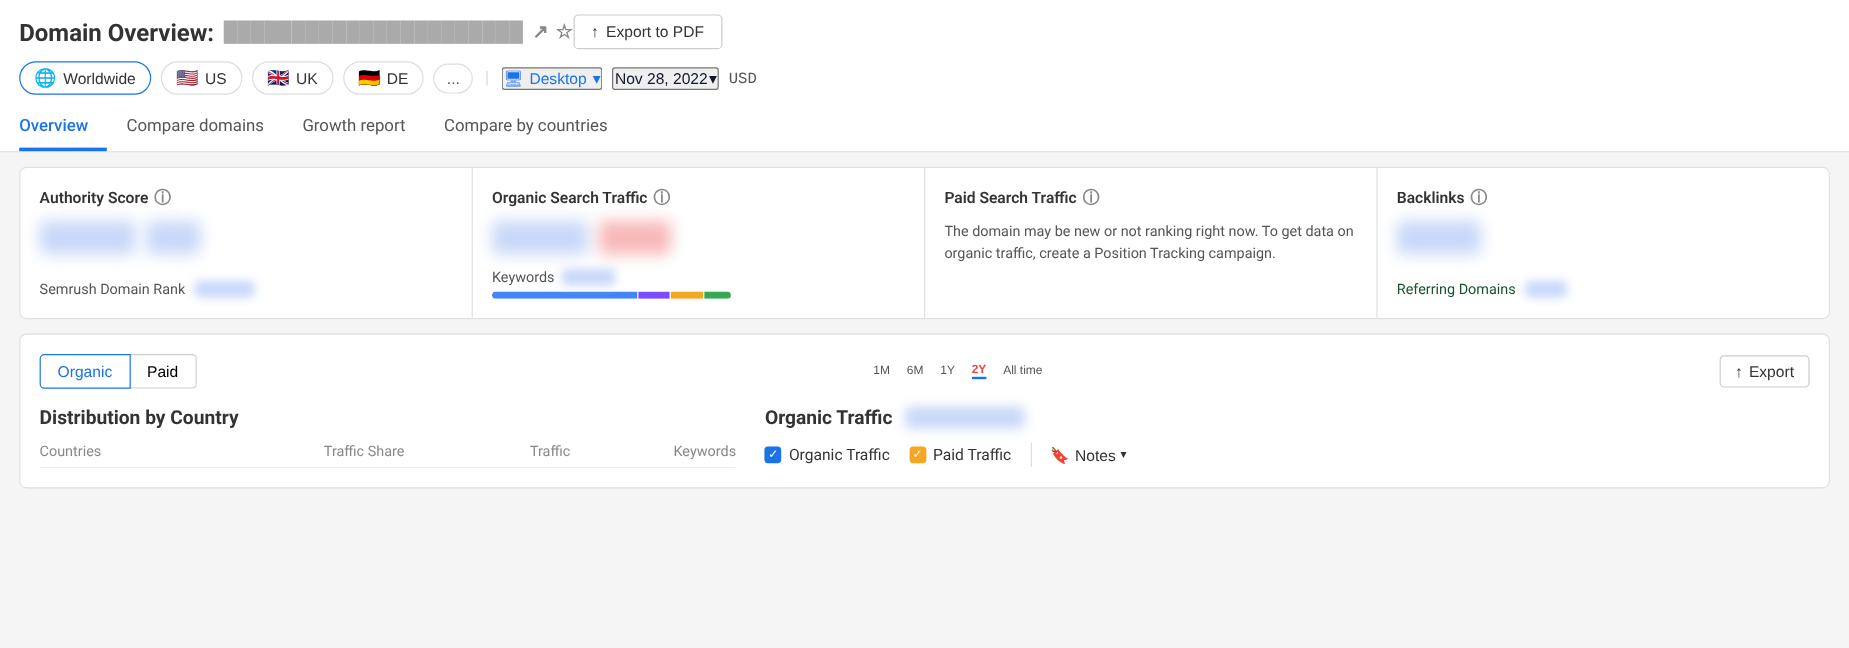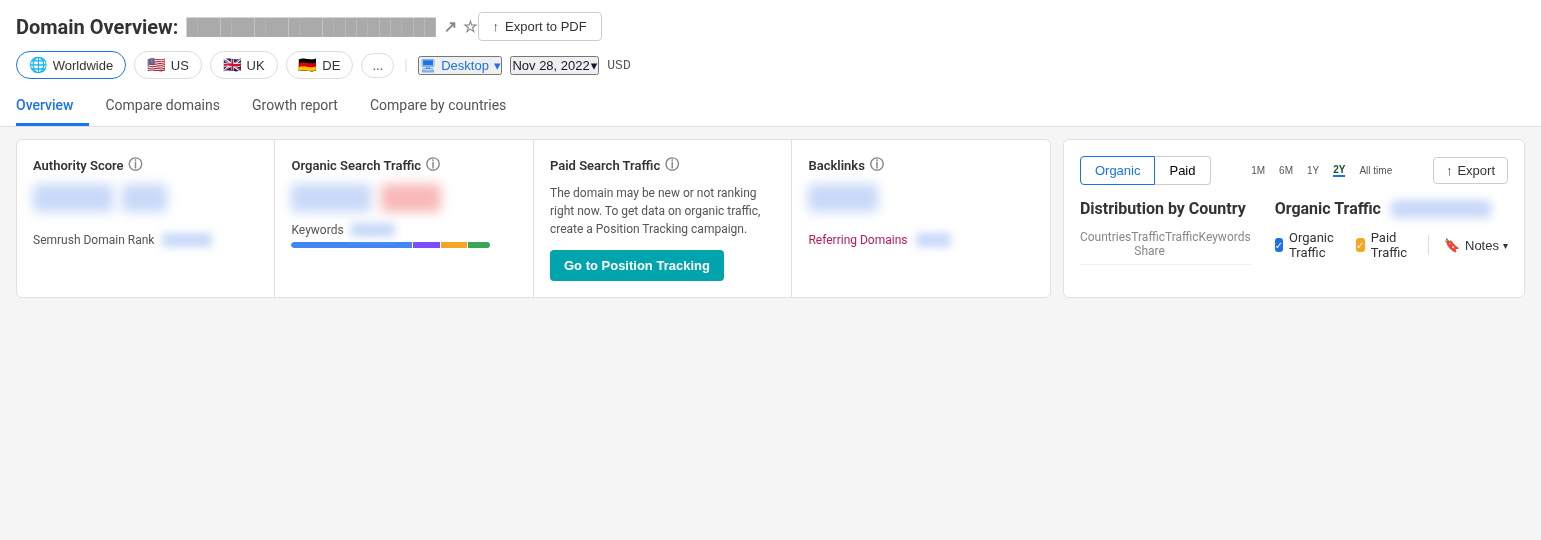--- a/index.html
+++ b/index.html
@@ -24,21 +24,21 @@
     .divider-v { color: #ddd; margin: 0 2px; }
     .device-btn { display: flex; align-items: center; gap: 5px; color: #1a73e8; cursor: pointer; font-size: 13px; }
     .date-btn { display: flex; align-items: center; gap: 1px; color: #0f172a; cursor: pointer; font-size: 13px; }
     .currency { font-size: 13px; color: #555; font-family: Liberation Mono, monospace; }
 
     .nav-tabs { display: flex; gap: 0; }
     .nav-tab { padding: 8px 16px 10px; cursor: pointer; font-size: 14px; color: #555; border-bottom: 3px solid transparent; white-space: nowrap; }
     .nav-tab.active { color: #1a73e8; border-bottom-color: #1a73e8; font-weight: 500; }
     .nav-tab:first-child { padding-left: 0; }
 
-    .main { padding: 12px 16px; display: flex; gap: 12px; }
+    .main { padding: 12px 16px; display: flex; flex-direction: column; gap: 12px; }
 
     .cards-row { display: flex; gap: 0; background: #fff; border: 1px solid #e0e0e0; border-radius: 6px; overflow: hidden; }
     .card { flex: 1; padding: 16px; border-right: 1px solid #e0e0e0; }
     .card:last-child { border-right: none; }
     .card-title { font-size: 13px; font-weight: 600; color: #333; display: flex; align-items: center; gap: 5px; margin-bottom: 10px; }
     .card-title .info-icon { color: #888; font-size: 14px; cursor: pointer; }
 
     .blurred { background: #c8d8f8; border-radius: 4px; display: inline-block; height: 28px; width: 80px; filter: blur(6px); }
     .blurred-pink { background: #f8b8b8; border-radius: 4px; display: inline-block; height: 28px; width: 60px; filter: blur(6px); margin-left: 6px; }
     .blurred-backlinks { background: #c8d8f8; border-radius: 4px; display: inline-block; height: 28px; width: 70px; filter: blur(6px); }
@@ -48,33 +48,33 @@
 
     .semrush-rank { display: flex; align-items: center; gap: 8px; margin-top: 18px; font-size: 12px; color: #555; }
     .keywords-row { margin-top: 8px; }
     .keywords-label { font-size: 12px; color: #555; margin-bottom: 5px; display: flex; align-items: center; gap: 6px; }
     .keywords-bar { display: flex; height: 6px; border-radius: 3px; overflow: hidden; width: 220px; gap: 1px; margin-top: 4px; }
     .kw-seg { height: 6px; }
 
     .paid-msg { font-size: 12px; color: #555; line-height: 1.5; margin-bottom: 12px; }
     .position-btn { background: #00a4ac; color: #fff; border: none; border-radius: 4px; padding: 8px 14px; cursor: pointer; font-size: 13px; font-weight: 600; }
 
-    .referring-row { display: flex; align-items: center; gap: 8px; margin-top: 18px; font-size: 12px; color: #be185d; }
+    .referring-row { display: flex; align-items: center; gap: 8px; margin-top: 18px; font-size: 12px; color: #14532d; }
 
     .bottom-section { background: #fff; border: 1px solid #e0e0e0; border-radius: 6px; padding: 16px; }
     .bottom-top-row { display: flex; align-items: center; justify-content: space-between; margin-bottom: 14px; }
     .organic-paid-tabs { display: flex; gap: 0; }
     .op-tab { border: 1px solid #ccc; padding: 6px 14px; cursor: pointer; font-size: 13px; background: #fff; }
     .op-tab:first-child { border-radius: 4px 0 0 4px; }
     .op-tab:last-child { border-radius: 0 4px 4px 0; border-left: none; }
     .op-tab.active { border-color: #1a73e8; color: #1a73e8; font-weight: 500; z-index: 1; }
 
     .time-btns { display: flex; align-items: center; gap: 14px; }
     .time-btn { font-size: 10px; color: #555; cursor: pointer; background: none; border: none; }
-    .time-btn.active { color: #14532d; border-bottom: 2px solid #1a73e8; font-weight: 600; }
+    .time-btn.active { color: #ef4444; border-bottom: 2px solid #1a73e8; font-weight: 600; }
 
     .export-sm-btn { display: flex; align-items: center; gap: 5px; border: 1px solid #ccc; background: #fff; border-radius: 4px; padding: 5px 12px; cursor: pointer; font-size: 13px; color: #333; }
 
     .bottom-content { display: flex; gap: 24px; }
     .left-col { flex: 1; }
     .right-col { flex: 1.5; }
 
     .section-title { font-size: 16px; font-weight: 700; margin-bottom: 12px; }
     .table-header { display: flex; gap: 0; font-size: 12px; color: #888; padding-bottom: 6px; border-bottom: 1px solid #eee; }
     .col-countries { flex: 1.2; }
@@ -192,21 +192,20 @@
         </div>
       </div>
     </div>
 
     <div class="card">
       <div class="card-title">
         <span>Paid Search Traffic</span>
         <span class="info-icon">ⓘ</span>
       </div>
       <p class="paid-msg">The domain may be new or not ranking right now. To get data on organic traffic, create a Position Tracking campaign.</p>
-      <button class="position-btn">Go to Position Tracking</button>
     </div>
 
     <div class="card">
       <div class="card-title">
         <span>Backlinks</span>
         <span class="info-icon">ⓘ</span>
       </div>
       <div>
         <span class="blurred-backlinks"></span>
       </div>

